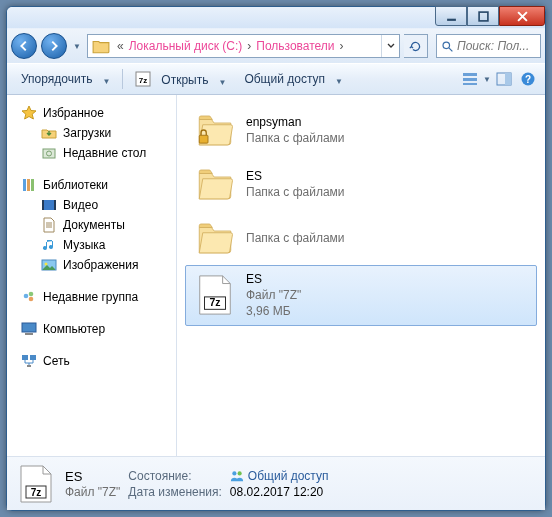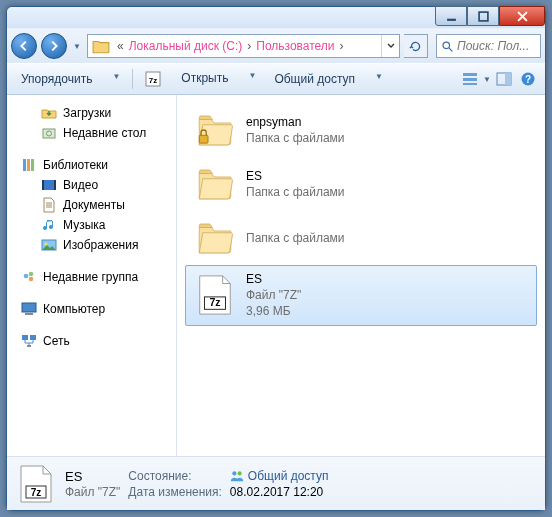--- a/index.html
+++ b/index.html
@@ -42,21 +42,21 @@
   .searchbox{width:105px;height:24px;border:1px solid #8aa4c0;background:#fff;
              display:flex;align-items:center;padding:0 4px;color:#777;
              font-style:italic;margin-left:4px}
   .searchbox svg{width:13px;height:13px;margin-right:3px;color:#3a6ea8;
                  flex-shrink:0}
   .searchtext{white-space:nowrap;overflow:hidden;text-overflow:ellipsis}
   
   .toolbar{height:32px;background:linear-gradient(#f7fbff,#e5eef9,#dce9f7);
            border-top:1px solid #fff;border-bottom:1px solid #b8c8dd;
            display:flex;align-items:center;padding:0 6px;gap:2px;color:#1e395b}
-  .tbtn{padding:4px 8px;display:flex;align-items:flex-start;gap:20px;border-radius:3px}
+  .tbtn{padding:4px 8px;display:flex;align-items:flex-end;gap:10px;border-radius:3px}
   .tdrop{font-size:8px;color:#4a6a8a}
   .tsep{width:1px;height:20px;background:#b8c8dd;margin:0 2px}
   .tspacer{flex:1}
   .ticon{width:22px;height:22px;display:flex;align-items:center;justify-content:center}
   .ticon svg{width:16px;height:16px}
   
   .body{position:absolute;top:88px;left:0;right:0;bottom:54px;display:flex}
   .sidebar{width:170px;border-right:1px solid #d9e2ee;background:#fff;
            overflow:auto;padding:8px 0}
   .sgroup{margin-bottom:12px}
@@ -192,20 +192,26 @@
       <svg viewBox="0 0 16 16">
           <circle cx="8" cy="8" r="6.5" fill="#3a8ad8"></circle>
           <text x="8" y="12" text-anchor="middle" fill="#fff" font-size="10" font-weight="bold">?</text>
         </svg>
     </div>
   </div>
 
   <div class="body">
     <div class="sidebar">
       <div class="sgroup">
+        <div class="shdr">
+          <svg viewBox="0 0 16 16">
+              <path d="M8 1l2 4.5 5 .4-3.8 3.3 1.2 4.8L8 11.5 3.6 14l1.2-4.8L1 5.9l5-.4z" fill="#f6c443" stroke="#c89a20"></path>
+            </svg>
+          <span>Избранное</span>
+        </div>
         <div class="sitem">
           <svg viewBox="0 0 16 16">
               <path d="M1 5h5l1 1h8v7H1z" fill="#f6d27a" stroke="#caa23a"></path>
               <path d="M8 6v4m-2-2l2 2 2-2" stroke="#4a8a3a" stroke-width="1.4" fill="none"></path>
             </svg>
           <span>Загрузки</span>
         </div>
         <div class="sitem">
           <svg viewBox="0 0 16 16">
               <rect x="2" y="4" width="12" height="9" fill="#dce8d8" stroke="#7aa070"></rect>

